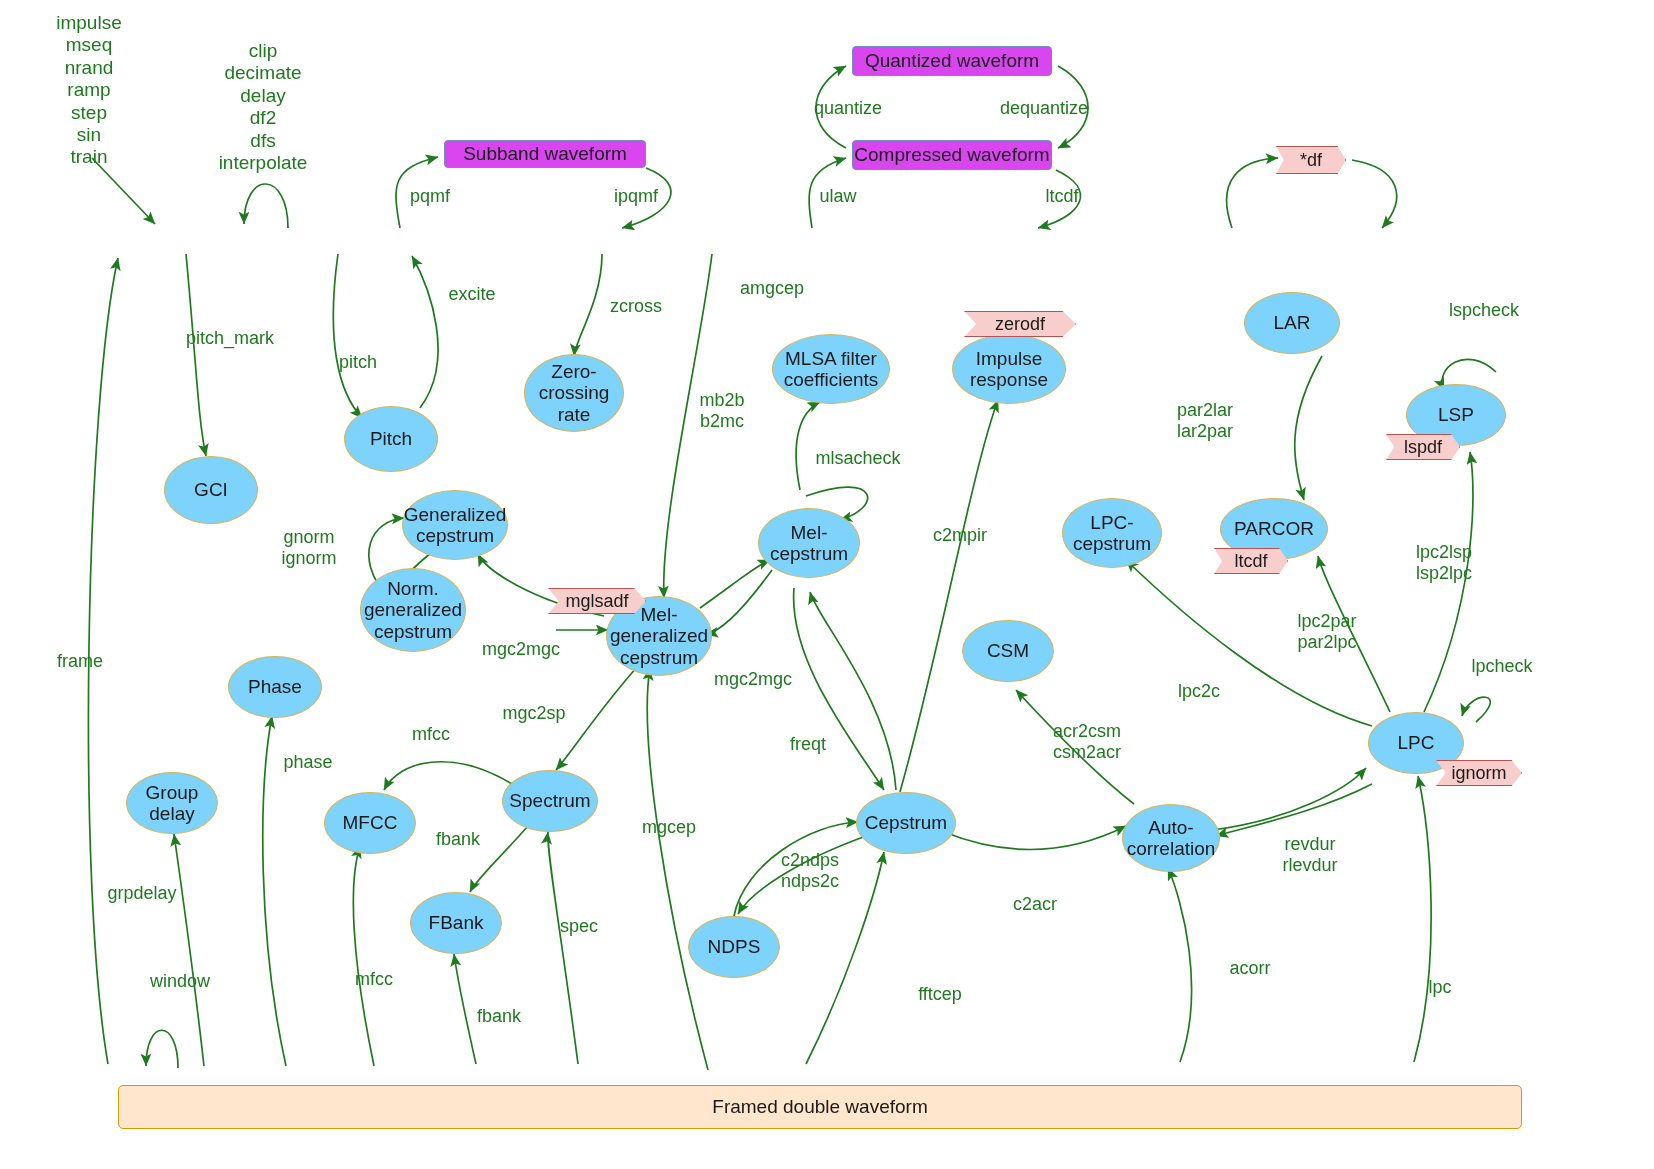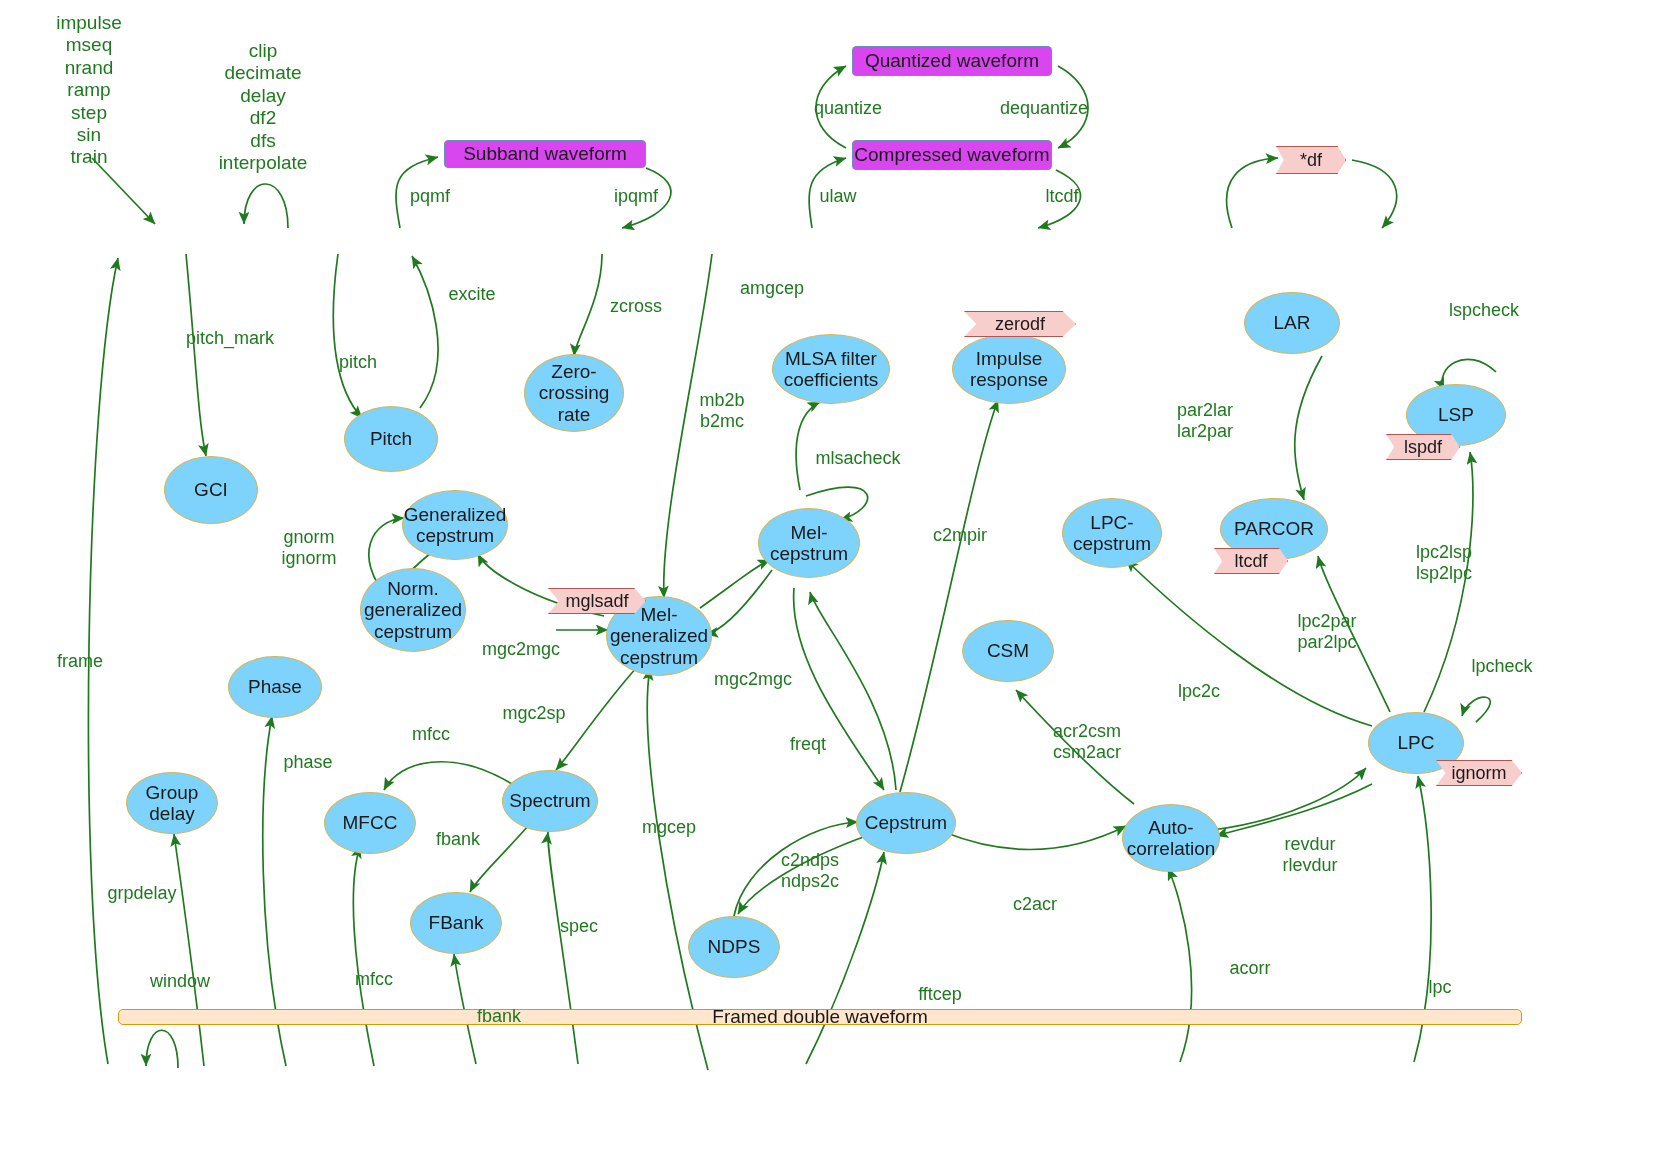--- a/index.html
+++ b/index.html
@@ -145,21 +145,21 @@
 step
 sin
 train</div>
   <div class="srcgrp" style="left:263px;top:40px;">clip
 decimate
 delay
 df2
 dfs
 interpolate</div>
 
-  <div class="node bar framed" style="left:118px;top:1009px;width:1404px;height:16px;">Framed double waveform</div>
+  <div class="node bar framed" style="left:118px;top:1085px;width:1404px;height:44px;">Framed double waveform</div>
 
   <div class="node rbox" style="left:444px;top:140px;width:202px;height:28px;">Subband waveform</div>
   <div class="node rbox" style="left:852px;top:46px;width:200px;height:30px;">Quantized waveform</div>
   <div class="node rbox" style="left:852px;top:140px;width:200px;height:30px;">Compressed waveform</div>
 
   <div class="node ell" style="left:164px;top:456px;width:94px;height:68px;">GCI</div>
   <div class="node ell" style="left:344px;top:406px;width:94px;height:66px;">Pitch</div>
   <div class="node ell" style="left:772px;top:334px;width:118px;height:70px;white-space:pre;">MLSA filter
 coefficients</div>
   <div class="node ell" style="left:524px;top:354px;width:100px;height:78px;white-space:pre;">Zero-

